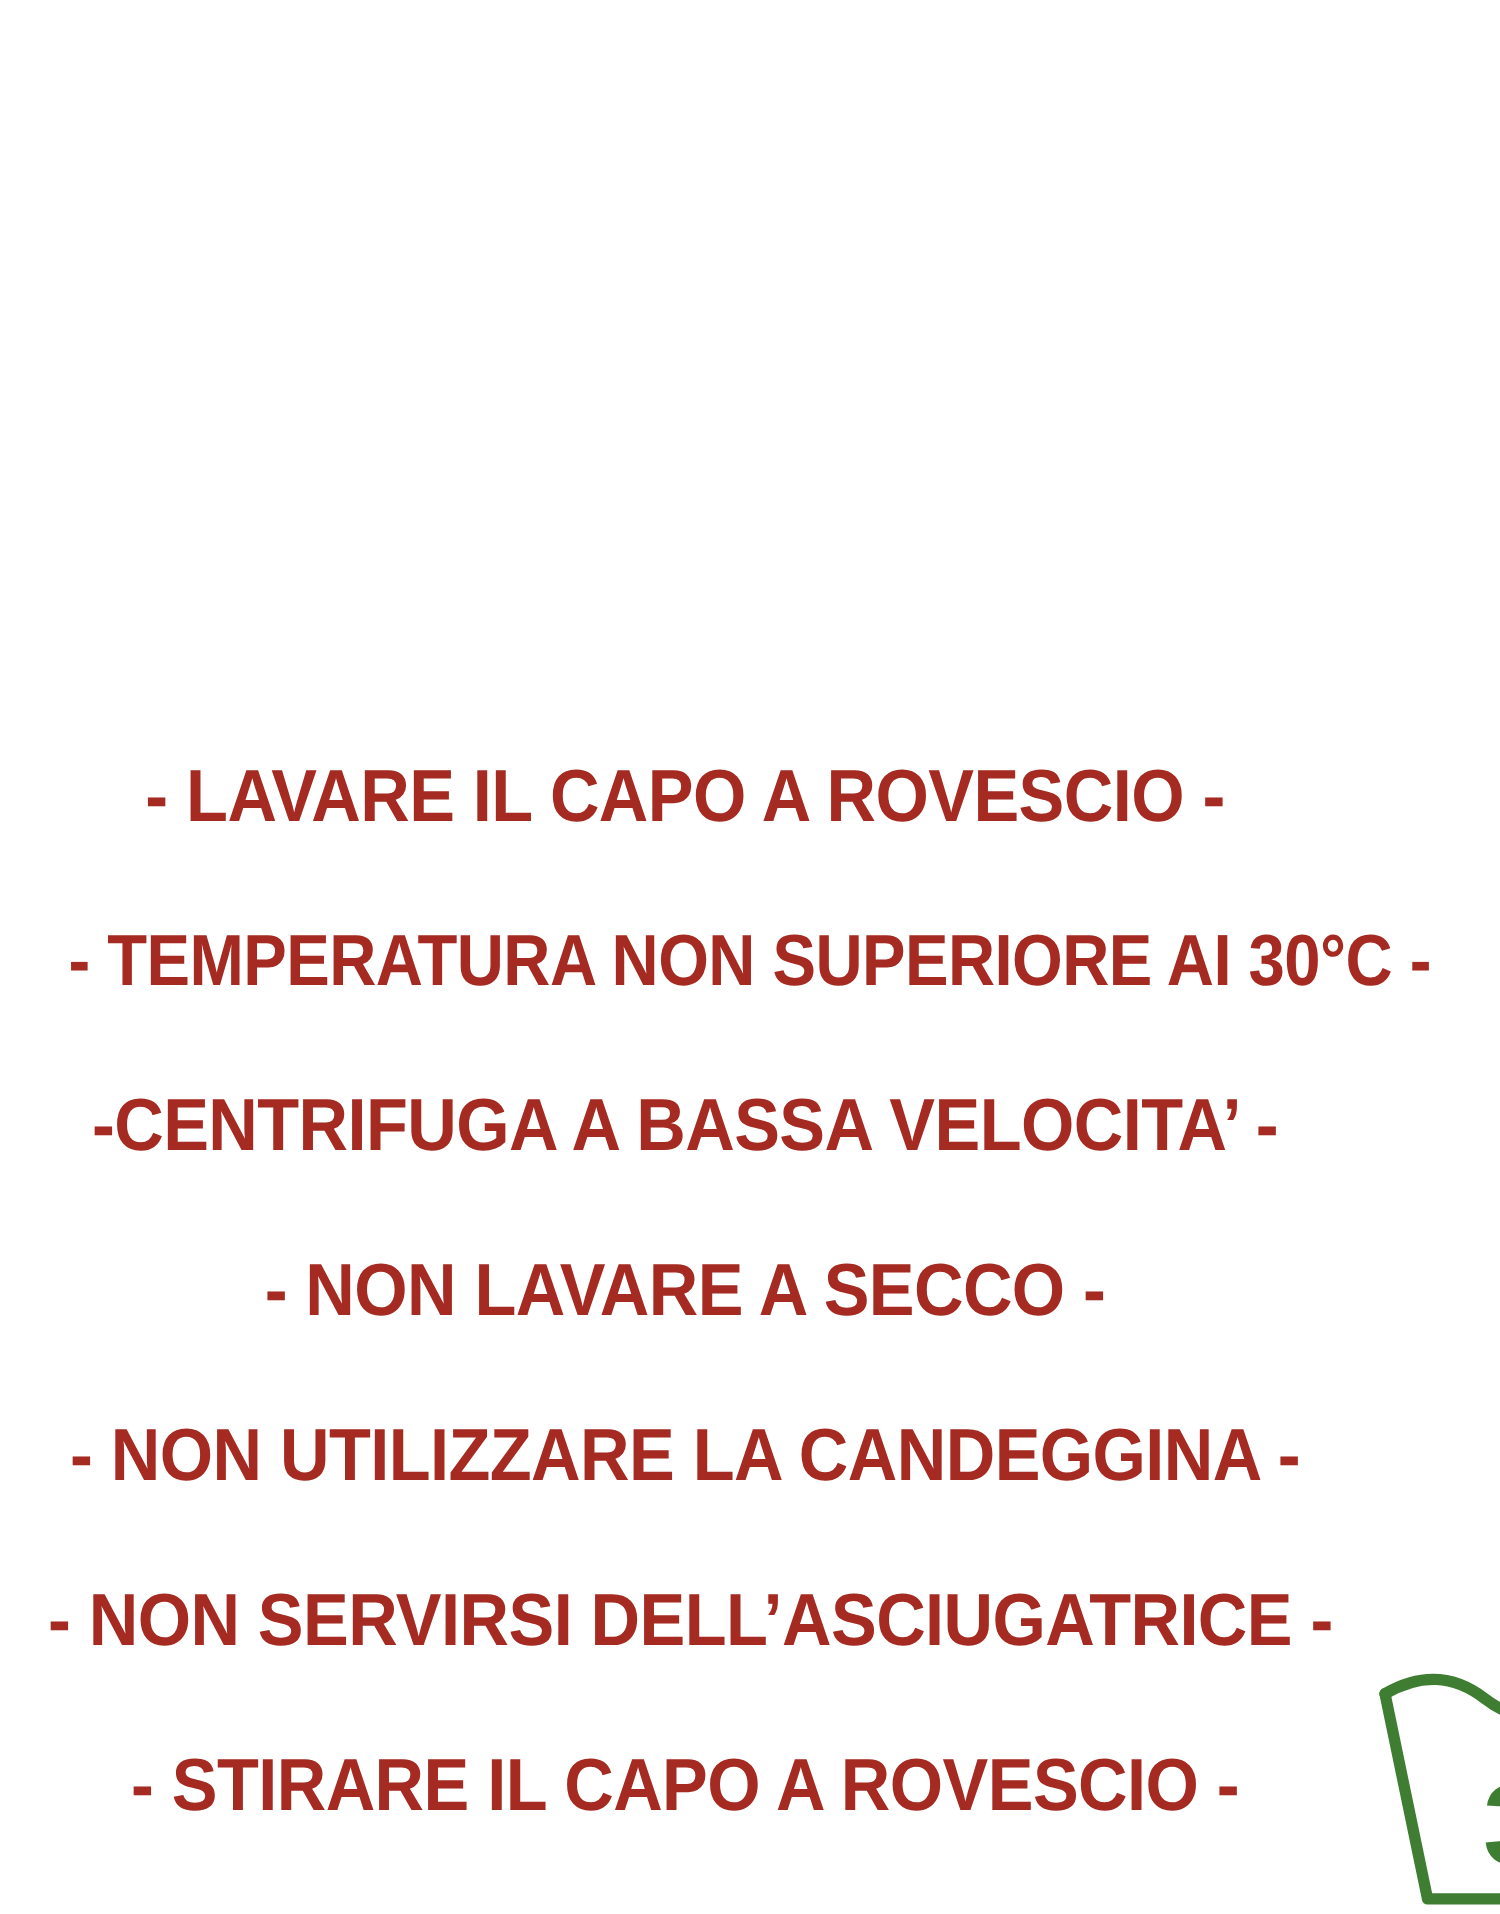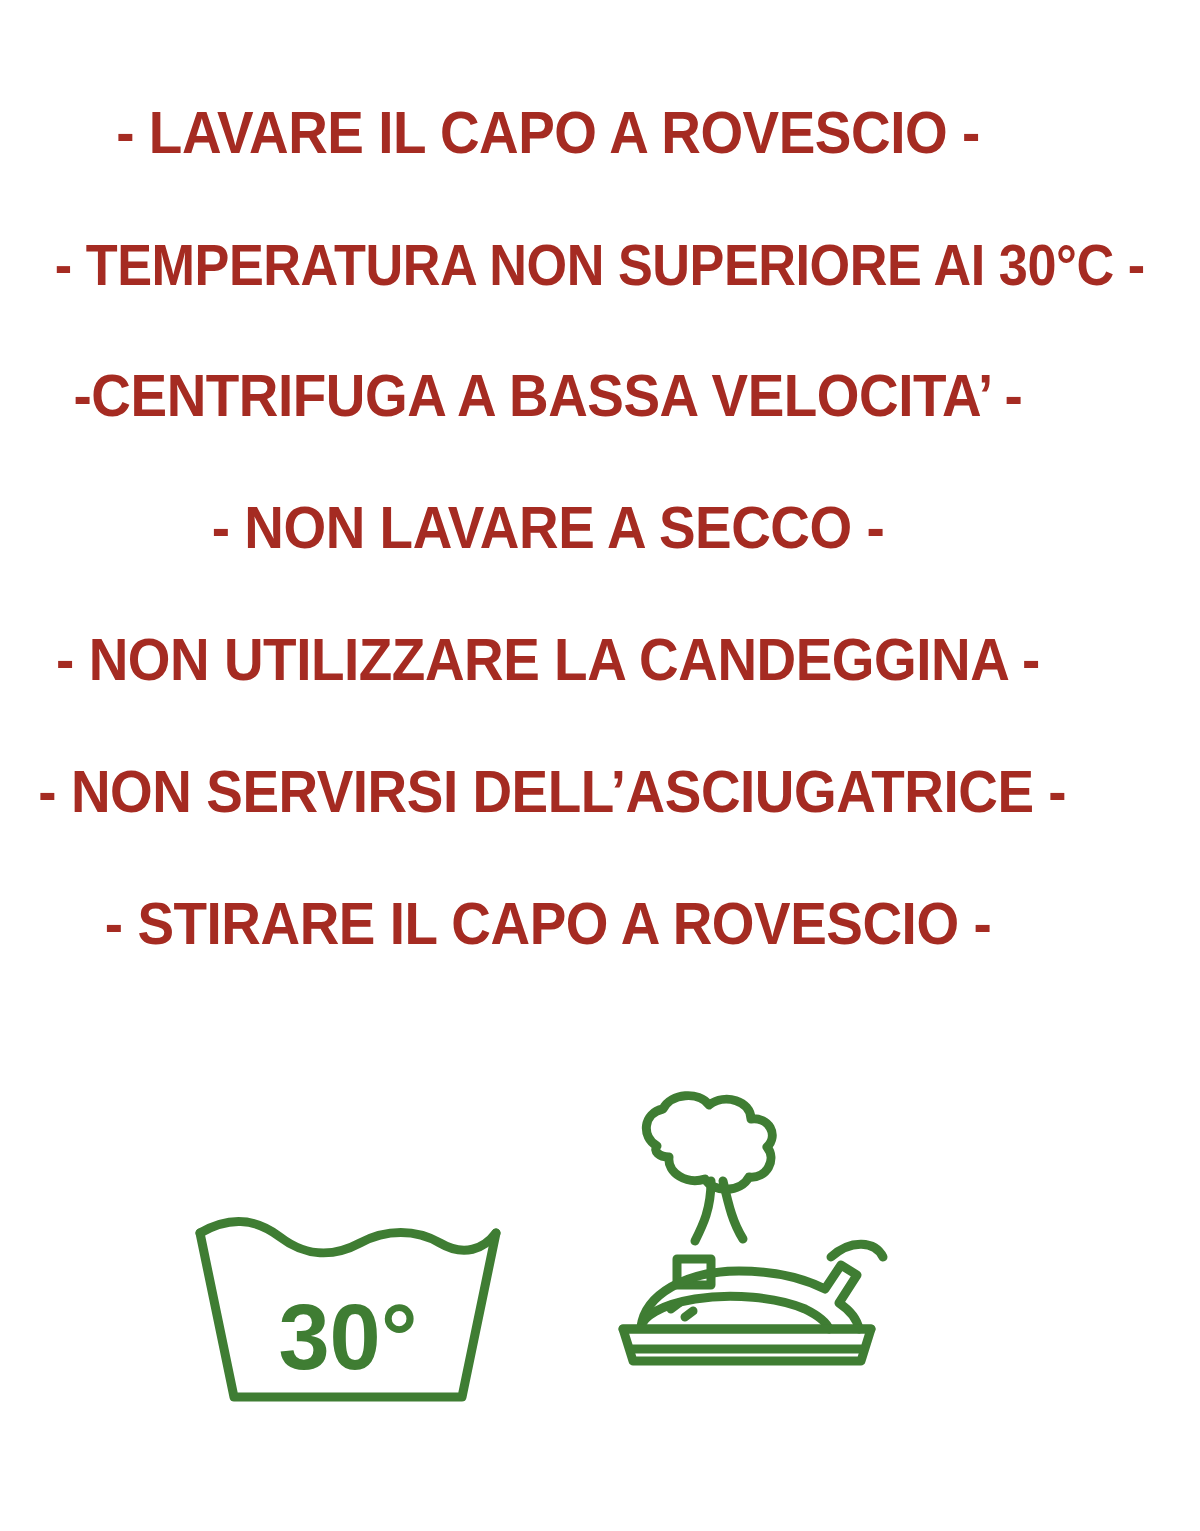--- a/index.html
+++ b/index.html
@@ -13,22 +13,22 @@
     height: 1531px;
     position: relative;
     font-family: "Liberation Sans", sans-serif;
     overflow: hidden;
   }
   .sheet {
     width: 1096px;
     height: 1531px;
     box-sizing: border-box;
     display: flex;
-    flex-direction: column;
-    align-items: flex-start;
+    flex-direction: row;
+    align-items: flex-end;
     background: #ffffff;
   }
   .care-list {
     width: 100%;
     margin: 0;
     padding: 0;
     list-style: none;
     padding-top: 104px;
   }
   .care-line {

